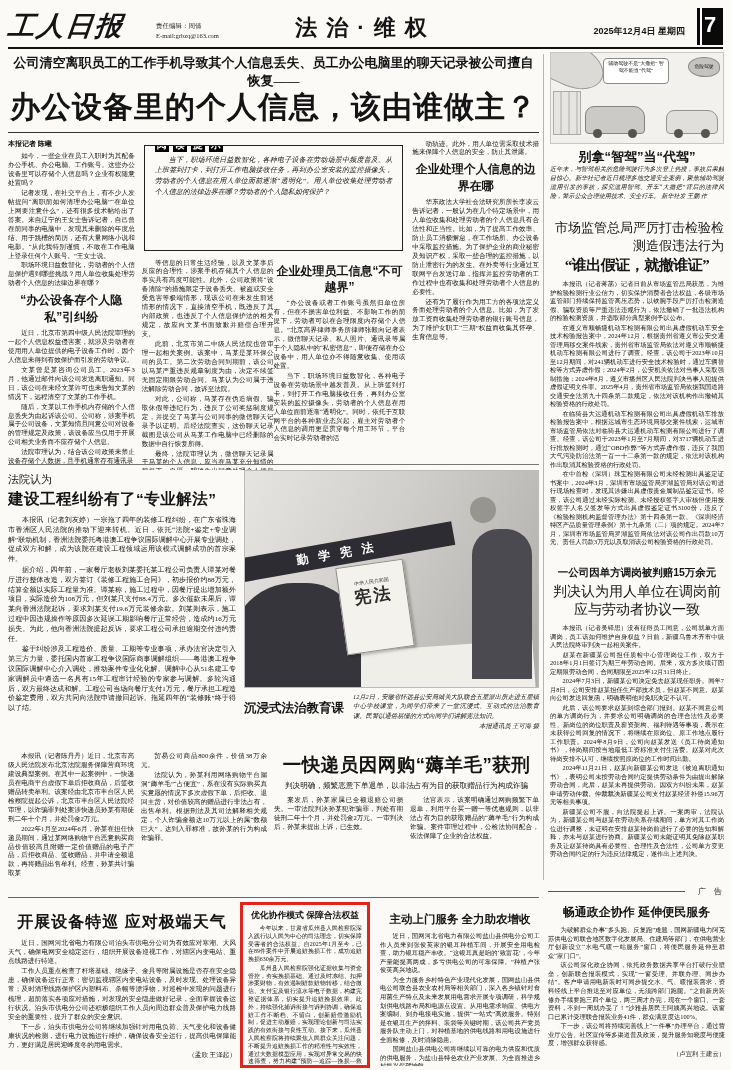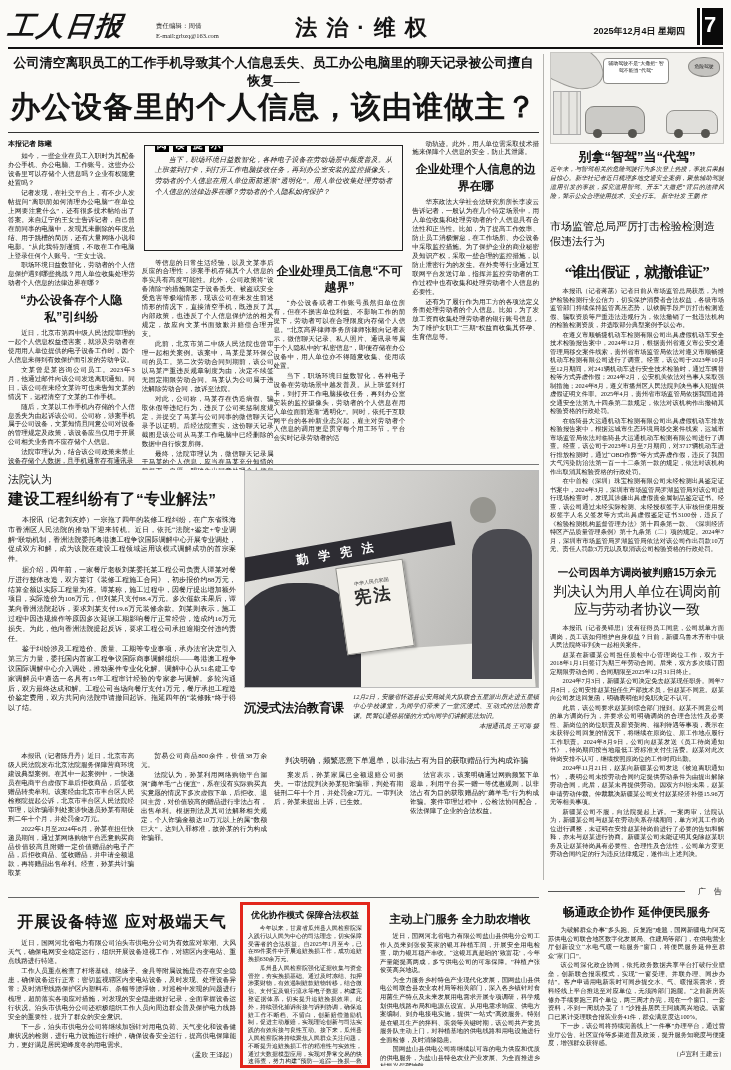--- a/index.html
+++ b/index.html
@@ -113,21 +113,21 @@
         border-radius:8px 10px 4px 4px;}
   #cartoon .wheel{position:absolute;bottom:-5px;width:9px;height:9px;border-radius:50%;background:#55544f;}
   #cartoon .w-l{left:7px;} #cartoon .w-r{right:7px;}
   #cartoon .buildings{position:absolute;left:2px;bottom:8px;width:26px;height:42px;
         background:repeating-linear-gradient(90deg,#e6e5e1 0 6px,#c9c8c4 6px 8px);border:1px solid #aaa;}
   #cartoon-title{left:550px;top:148px;width:174px;text-align:center;font-size:13px;font-weight:bold;}
   #cartoon-caption{left:550px;top:165px;width:174px;font-size:6.1px;line-height:1.5;text-align:justify;font-style:italic;height:50px;overflow:hidden;}
   #cartoon-caption .credit{font-style:italic;}
 
   #fake-cert{left:550px;top:219px;width:174px;}
-  #fake-cert .kicker{text-align:left;font-size:11px;margin-bottom:14px;}
+  #fake-cert .kicker{text-align:right;font-size:13px;margin-bottom:1px;}
   #fake-cert .headline{text-align:center;font-size:15px;font-weight:900;letter-spacing:-0.5px;margin-bottom:5px;}
   #fake-cert .body-txt{font-size:6.3px;line-height:1.35;height:298px;}
 
   #job-transfer{left:550px;top:566px;width:174px;}
   #job-transfer .headline{text-align:center;font-size:10.5px;font-weight:900;}
   #job-transfer .deck{text-align:center;font-size:14px;margin:3px 0 5px 0;}
   #job-transfer .body-txt{font-size:6.3px;line-height:1.35;height:288px;}
 </style>
 </head>
 <body>
@@ -242,20 +242,21 @@
   <div id="courier" class="abs">
     <div class="ccol body-txt">
         <p class="para">本报讯（记者陈丹丹）近日，北京市高级人民法院发布北京法院服务保障营商环境建设典型案例。在其中一起案例中，一快递员在电商平台虚假下单后拒收商品，后签收赠品转卖牟利。该案经由北京市丰台区人民检察院提起公诉，北京市丰台区人民法院经审理，以诈骗罪判处案涉快递员孙某有期徒刑二年十个月，并处罚金2万元。</p>
         <p class="para">2022年1月至2024年6月，孙某在担任快递员期间，通过某网络购物平台恶意购买商品价值较高且附赠一定价值赠品的电子产品，后拒收商品、签收赠品，并申请全额退款，再将赠品出售牟利。经查，孙某共计骗取某</p>
       </div>
     <div class="ccol body-txt">
         <p class="para">贸易公司商品800余件，价值38万余元。</p>
         <p class="para">法院认为，孙某利用网络购物平台漏洞“薅羊毛”“占便宜”，系在没有实际购买真实意愿的情况下多次虚假下单，后拒收、退回主货，对价值较高的赠品进行非法占有，出售牟利。根据刑法及其司法解释相关规定，个人诈骗金额达10万元以上的属“数额巨大”，达到入罪标准，故孙某的行为构成诈骗罪。</p>
       </div>
     <div class="cright">
+      <div class="headline sans">一快递员因网购“薅羊毛”获刑</div>
       <div class="c-sub">判决明确，频繁恶意下单退单，以非法占有为目的获取赠品行为构成诈骗</div>
       <div class="cr-cols">
         <div class="body-txt">
             <p class="para">案发后，孙某家属已全额退赔公司损失。一审法院判决孙某犯诈骗罪，判处有期徒刑二年十个月，并处罚金2万元。一审判决后，孙某未提出上诉，已生效。</p>
           </div>
         <div class="body-txt">
             <p class="para">法官表示，该案明确通过网购频繁下单退单，利用平台买一赠一等优惠规则，以非法占有为目的获取赠品的“薅羊毛”行为构成诈骗。案件审理过程中，公检法协同配合，依法保障了企业的合法权益。</p>
           </div>
       </div>
     </div>

